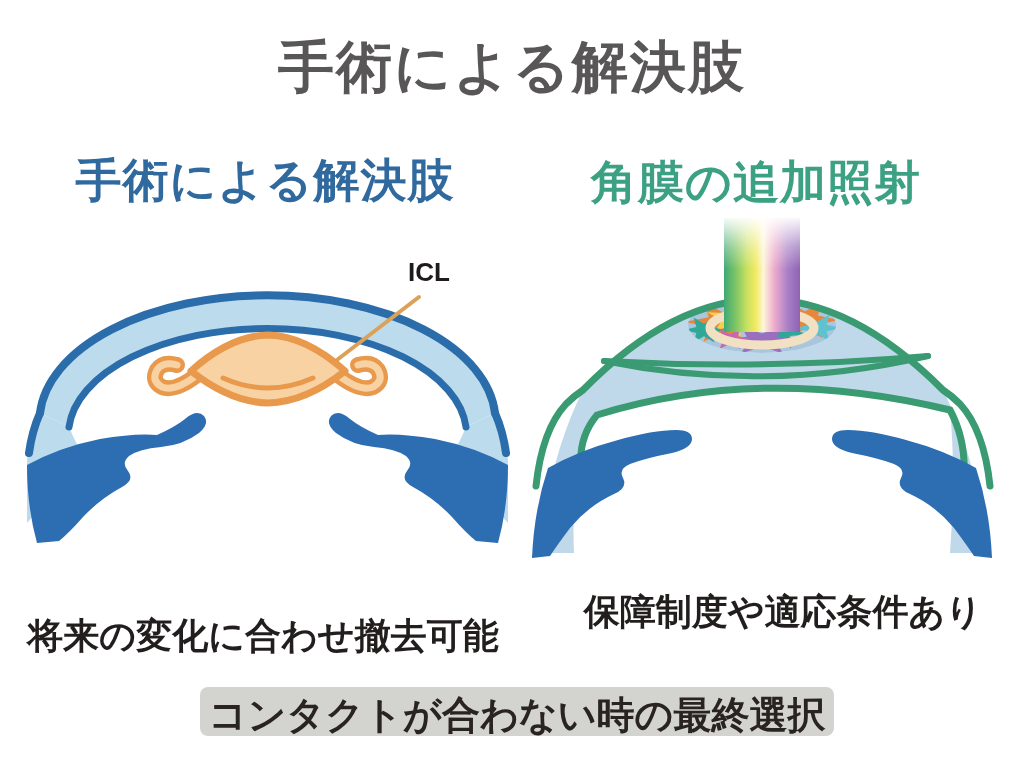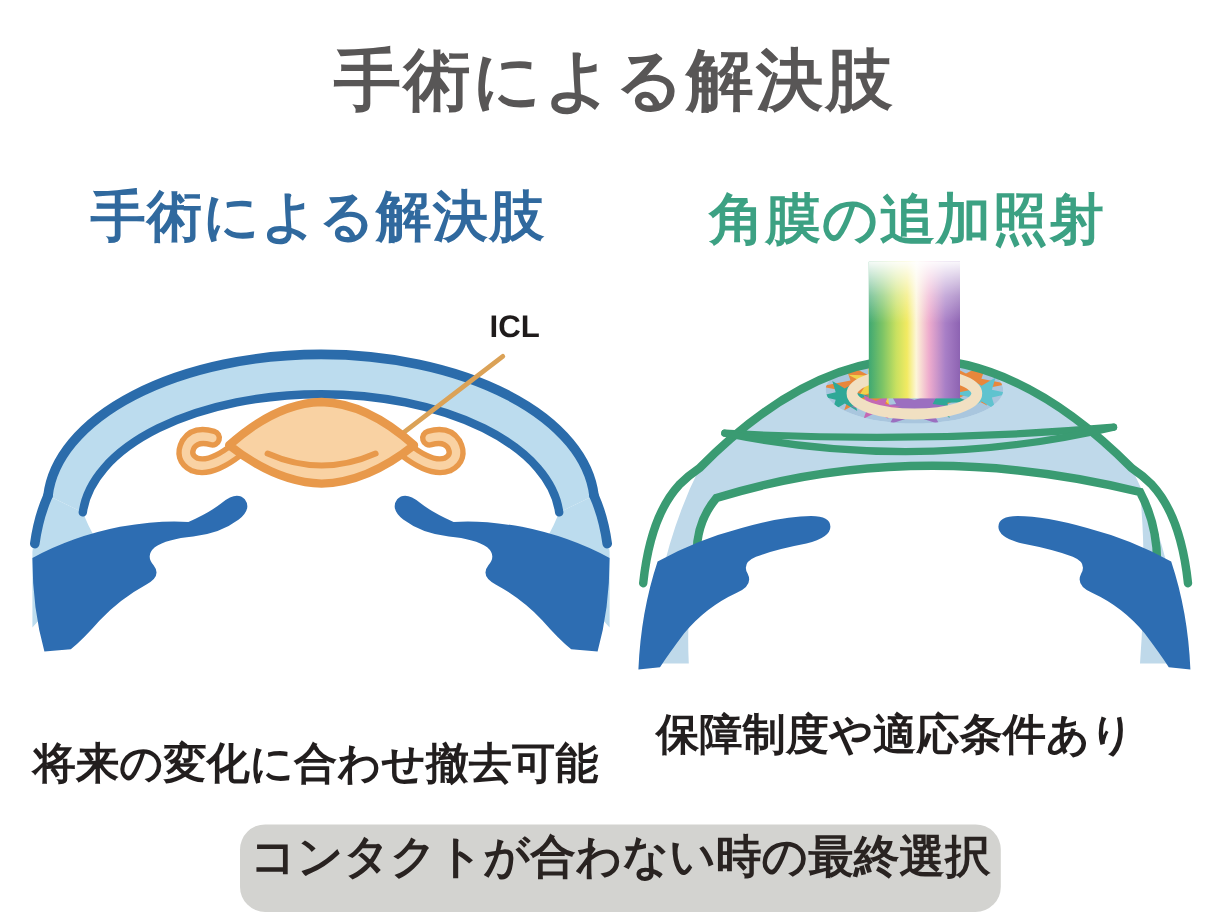--- a/index.html
+++ b/index.html
@@ -12,24 +12,24 @@
   .title{
     left:0;top:30px;width:1024px;text-align:center;
     font-size:56px;font-weight:900;color:#585656;letter-spacing:2px;
   }
   .heading{font-size:46px;font-weight:900;text-align:center;letter-spacing:1px;}
   .heading.left{left:18px;top:150px;width:494px;color:#30699e;}
   .heading.right{left:524px;top:152px;width:464px;color:#3ca183;text-align:center;}
   .icl-label{left:408px;top:257px;font-size:26px;font-weight:900;color:#1f1b1b;}
   .caption{font-size:36px;font-weight:900;color:#221e1e;text-align:center;letter-spacing:0px;}
   .caption.left{left:12px;top:612px;width:502px;}
-  .caption.right{left:516px;top:588px;width:460px;}
+  .caption.right{left:553px;top:588px;width:460px;}
   .banner{
-    left:200px;top:687px;width:634px;height:73px;
-    background:#d3d3d0;border-radius:21px;
+    left:200px;top:687px;width:634px;height:49px;
+    background:#d3d3d0;border-radius:8px;
     font-size:38px;font-weight:900;color:#292321;
     text-align:center;line-height:57px;letter-spacing:0px;
   }
   svg{display:block;}
 </style>
 </head>
 <body>
 
 <div class="abs title">手術による解決肢</div>
 

